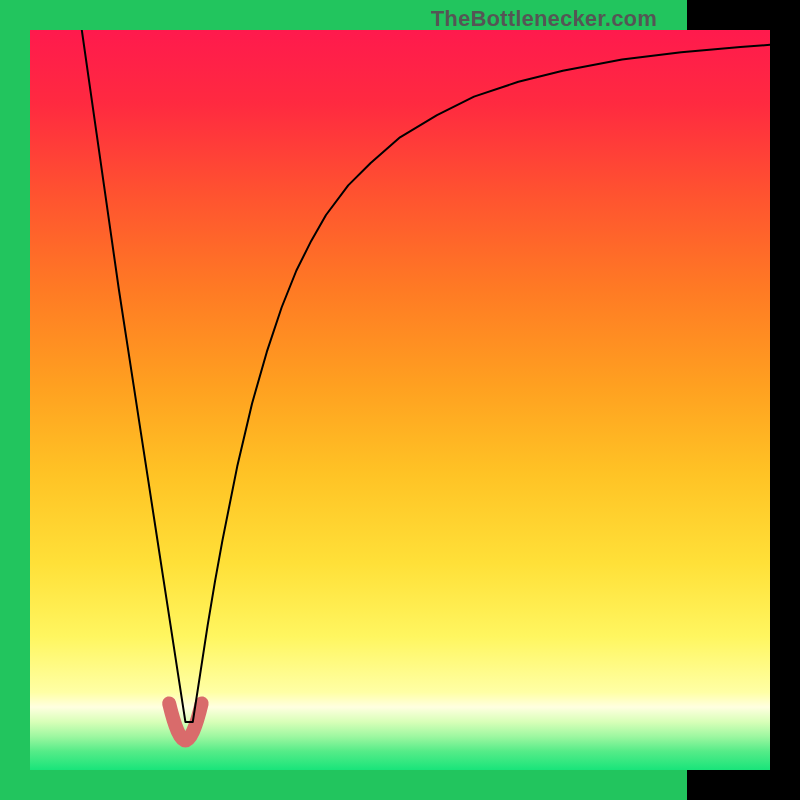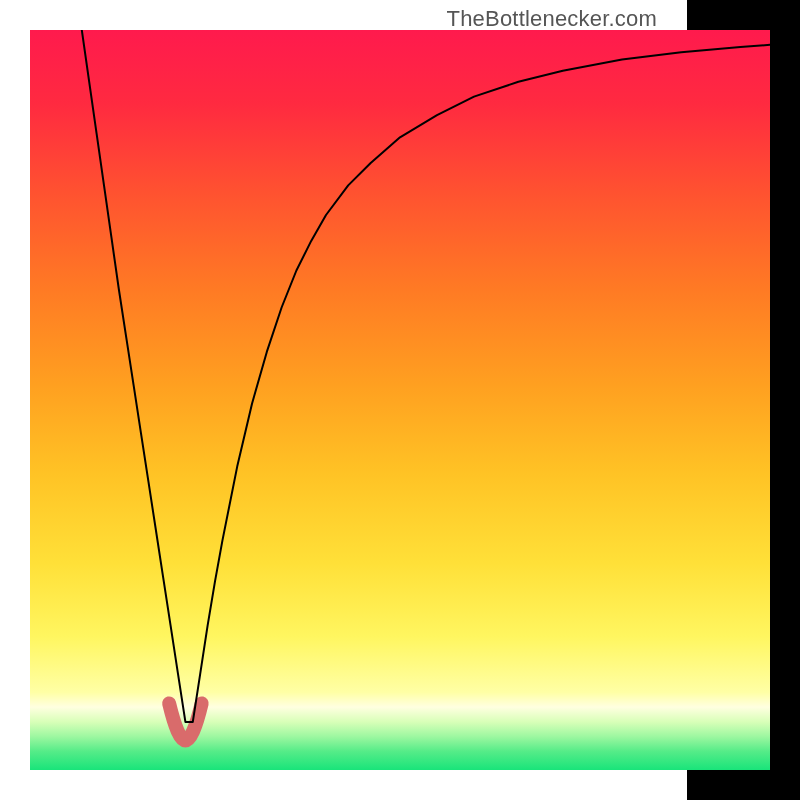--- a/index.html
+++ b/index.html
@@ -8,21 +8,22 @@
     width: 800px;
     height: 800px;
     overflow: hidden;
     background: #000;
     font-family: Arial, Helvetica, sans-serif;
   }
   .outer {
     position: relative;
     width: 687px;
     height: 800px;
-    background: #ffffff;
+    background: #22c55e;
+    font-weight: bold;
   }
   .plot-area {
     position: absolute;
     left: 30px;
     top: 30px;
     width: 740px;
     height: 740px;
     overflow: hidden;
   }
   .gradient-bg {

